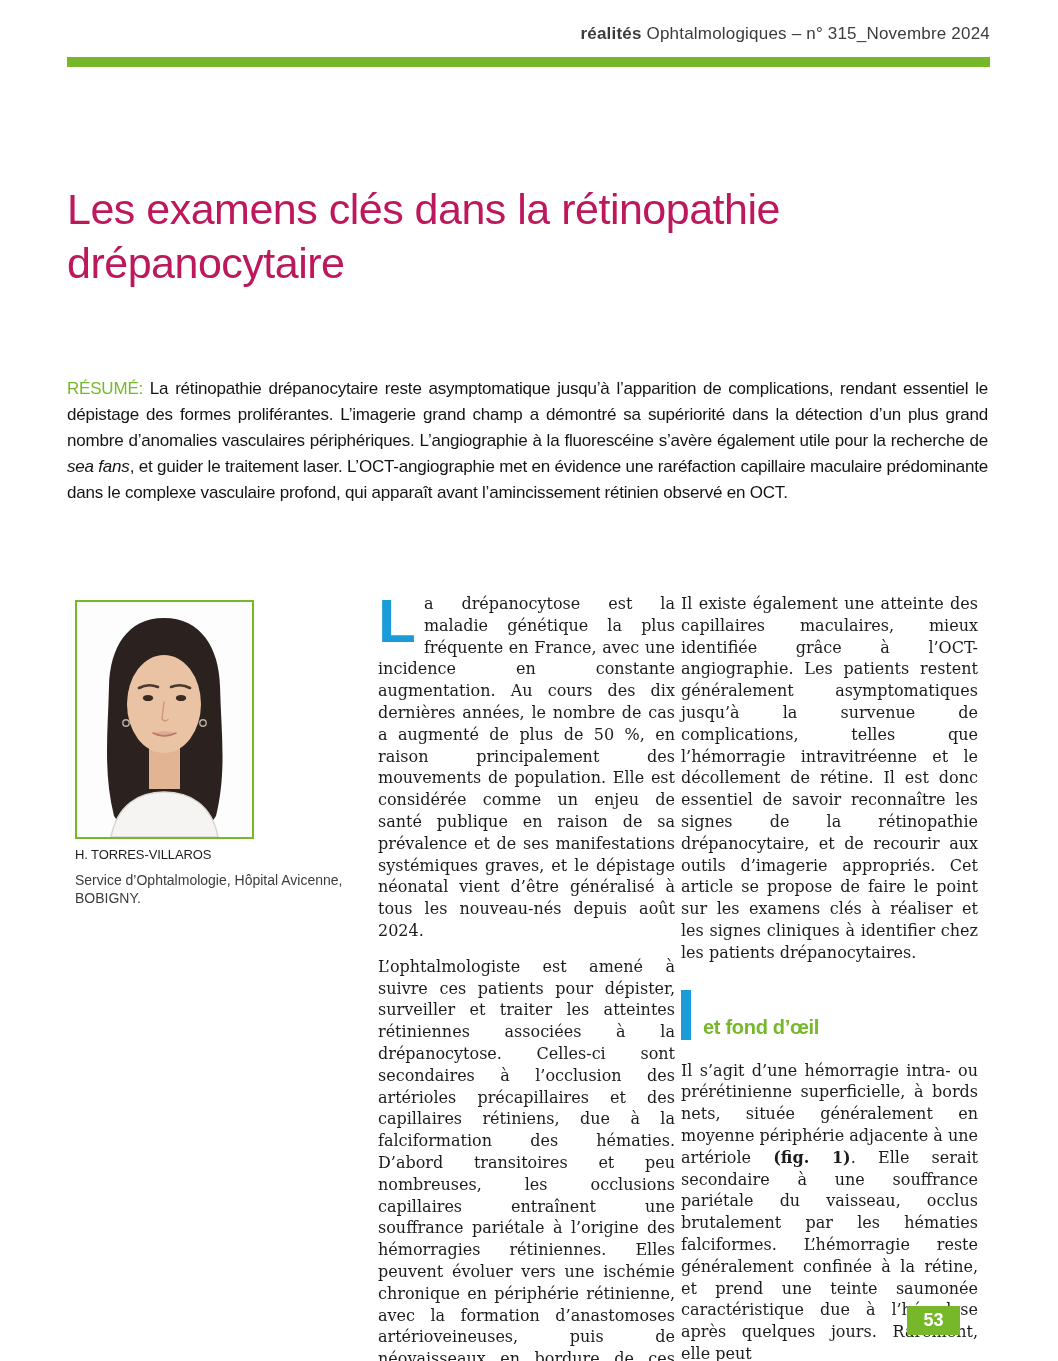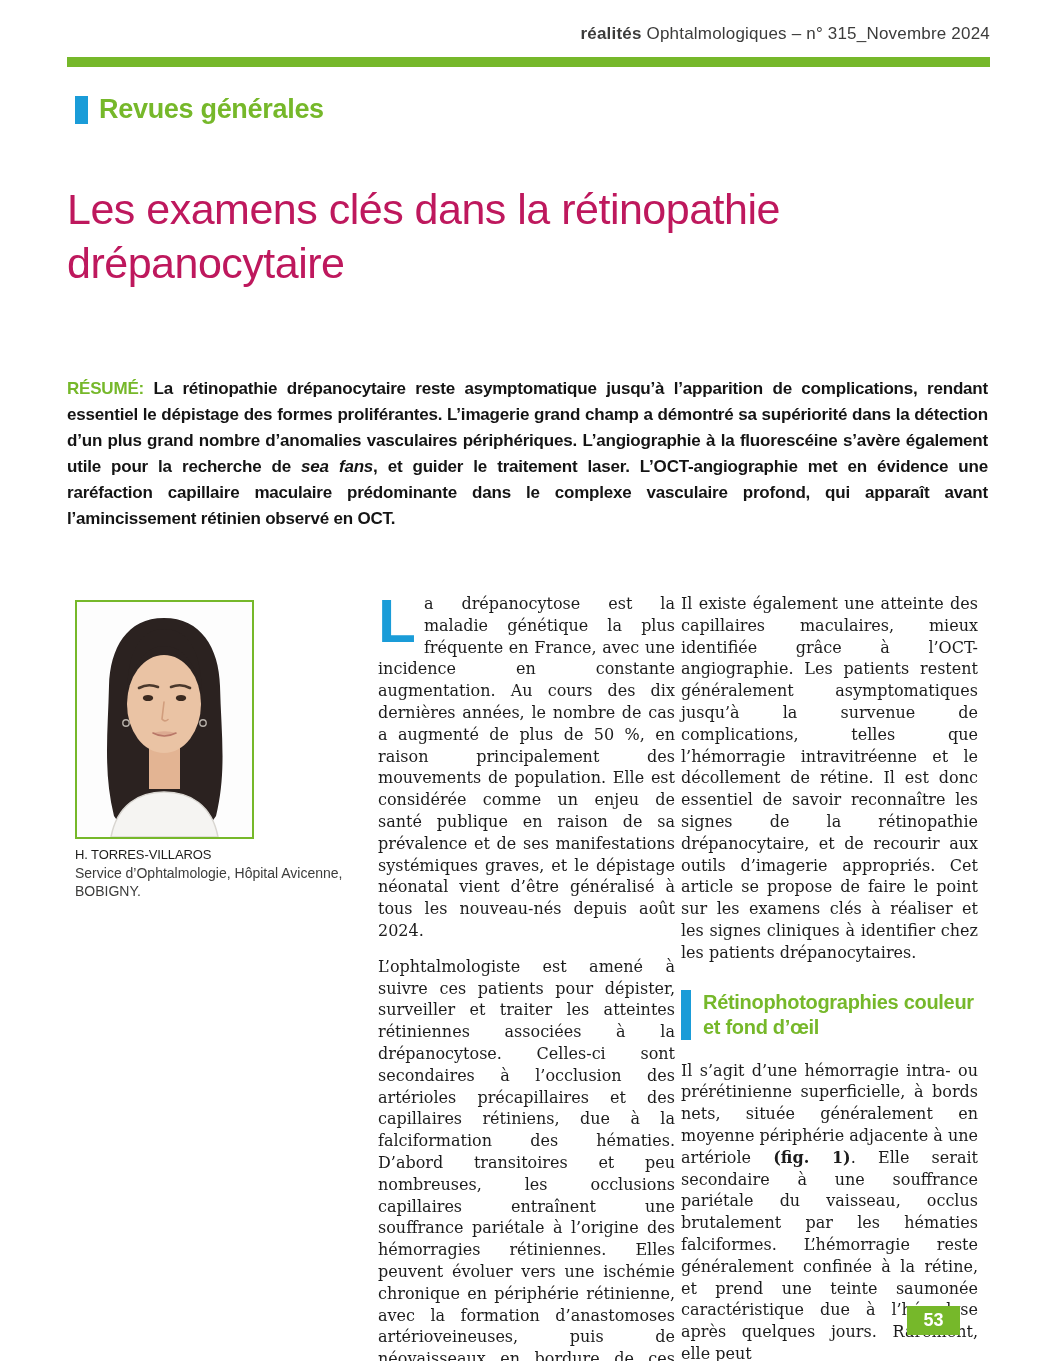--- a/index.html
+++ b/index.html
@@ -30,35 +30,35 @@
   }
   
   .article-title {
     position:absolute; left:67px; top:182px; width:900px;
     color:#be185d; font-size:43px; font-weight:400; line-height:54px;
     letter-spacing:-0.5px;
   }
   
   .resume {
     position:absolute; left:67px; top:376px; width:921px;
-    font-size:17px; font-weight:700; line-height:26px;
+    font-size:17px; font-weight:400; line-height:26px;
     letter-spacing:-0.2px; text-align:justify; color:#141414;
   }
   .resume .label { color:#76b82a; }
   .resume .ital  { font-style:italic; }
   
   .author-block { position:absolute; left:75px; top:600px; width:270px; }
   .photo-frame {
     width:179px; height:239px; border:2px solid #76b82a; background:#fff;
   }
   .author-name {
     margin-top:8px; font-size:13px; font-weight:400; letter-spacing:-0.1px;
   }
   .author-affil {
-    margin-top:2px; font-size:14px; color:#3c3c3b; line-height:18px;
+    margin-top:9px; font-size:14px; color:#3c3c3b; line-height:18px;
   }
   
   .col {
     position:absolute; top:593px; width:297px;
     font-family:"DejaVu Serif","Liberation Serif",serif;
     font-size:16px; line-height:21.8px; text-align:justify;
     color:#1c1c1c; hyphens:auto; -webkit-hyphens:auto;
   }
   .col-1 { left:378px; }
   .col-2 { left:681px; }
@@ -94,24 +94,20 @@
 </head>
 <body>
 
 <div class="page">
 
   <div class="journal-line">
     <span class="bold">réalités</span><span> Ophtalmologiques – n° 315_Novembre 2024</span>
   </div>
   <div class="green-rule"></div>
 
-  <div class="section-row">
-    <span class="blue-square"></span>
-    <span class="section-label">Revues générales</span>
-  </div>
 
   <h1 class="article-title">Les examens clés dans la rétinopathie drépanocytaire</h1>
 
   <p class="resume">
     <span class="label">RÉSUMÉ:</span><span> La rétinopathie drépanocytaire reste asymptomatique jusqu’à l’apparition de complications, rendant essentiel le dépistage des formes proliférantes. L’imagerie grand champ a démontré sa supériorité dans la détection d’un plus grand nombre d’anomalies vasculaires périphériques. L’angiographie à la fluorescéine s’avère également utile pour la recherche de </span><span class="ital">sea fans</span><span>, et guider le traitement laser. L’OCT-angiographie met en évidence une raréfaction capillaire maculaire prédominante dans le complexe vasculaire profond, qui apparaît avant l’amincissement rétinien observé en OCT.</span>
   </p>
 
   <div class="author-block">
     <div class="photo-frame">
       <svg width="175" height="235" viewBox="0 0 175 235">
@@ -155,21 +151,21 @@
     </p>
     <p>L’ophtalmologiste est amené à suivre ces patients pour dépister, surveiller et traiter les atteintes rétiniennes associées à la drépanocytose. Celles-ci sont secondaires à l’occlusion des artérioles précapillaires et des capillaires rétiniens, due à la falciformation des hématies. D’abord transitoires et peu nombreuses, les occlusions capillaires entraînent une souffrance pariétale à l’origine des hémorragies rétiniennes. Elles peuvent évoluer vers une ischémie chronique en périphérie rétinienne, avec la formation d’anastomoses artérioveineuses, puis de néovaisseaux en bordure de ces territoires. Les anomalies vasculaires prédominent en périphérie rétinienne, où les vaisseaux sont de petite taille, le débit est lent et la saturation en oxygène est faible.</p>
   </div>
 
   <div class="col col-2">
     <p>Il existe également une atteinte des capillaires maculaires, mieux identifiée grâce à l’OCT-angiographie. Les patients restent généralement asymptomatiques jusqu’à la survenue de complications, telles que l’hémorragie intravitréenne et le décollement de rétine. Il est donc essentiel de savoir reconnaître les signes de la rétinopathie drépanocytaire, et de recourir aux outils d’imagerie appropriés. Cet article se propose de faire le point sur les examens clés à réaliser et les signes cliniques à identifier chez les patients drépanocytaires.</p>
 
     <div class="green-heading">
       <span class="bar"></span>
       <span class="txt">
-        <span>Rétinophotographies couleur</span><br>
+        <br>
         <span>et fond d’œil</span>
       </span>
     </div>
 
 
     <p>
       <span>Il s’agit d’une hémorragie intra- ou prérétinienne superficielle, à bords nets, située généralement en moyenne périphérie adjacente à une artériole </span><span class="fig-ref">(fig. 1)</span><span>. Elle serait secondaire à une souffrance pariétale du vaisseau, occlus brutalement par les hématies falciformes. L’hémorragie reste généralement confinée à la rétine, et prend une teinte saumonée caractéristique due à l’hémolyse après quelques jours. Rarement, elle peut</span>
     </p>
   </div>
 

